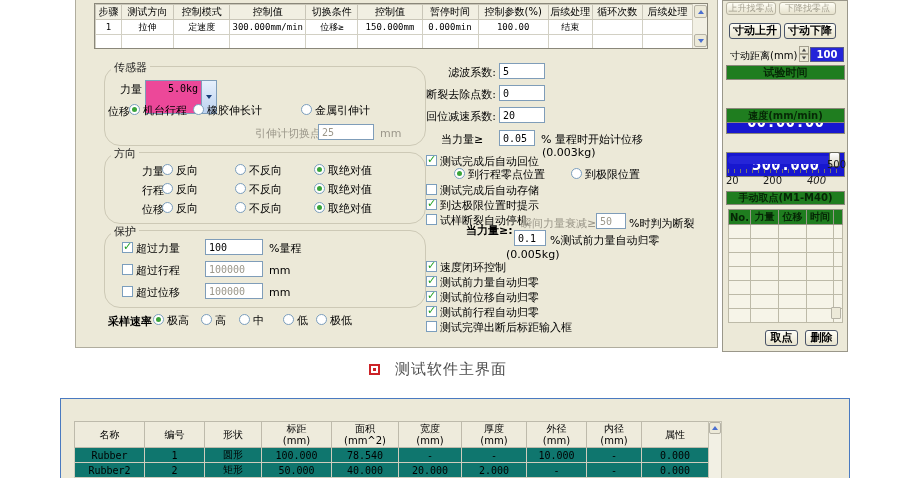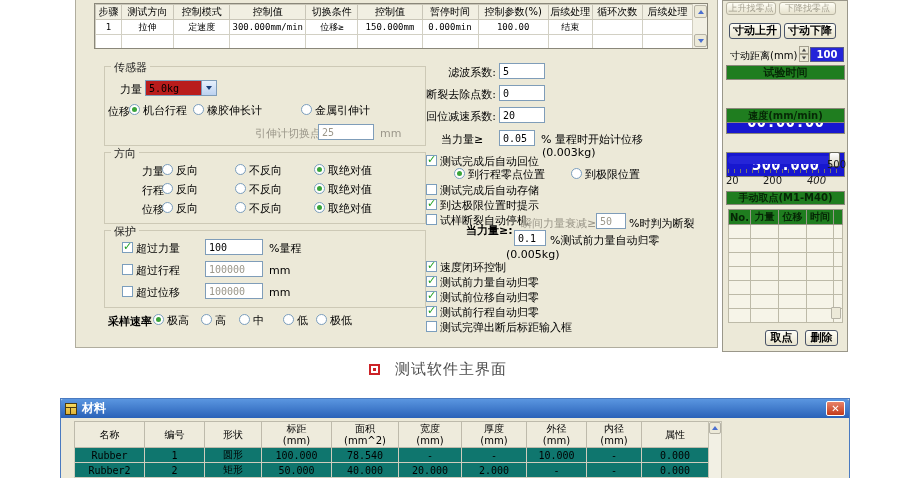--- a/index.html
+++ b/index.html
@@ -18,32 +18,32 @@
     background:#fff; border:1px solid #8a877a; overflow:hidden; }
   .step-box table { border-collapse:collapse; table-layout:fixed; width:598px; }
   .step-box th { font-weight:normal; font-size:10px; background:#f1efe2; border:1px solid #c9c6b8; height:15px; white-space:nowrap; overflow:hidden; }
   .step-box td { font-size:9px; background:#fff; border:1px solid #d2d0c4; height:15px; text-align:center; white-space:nowrap; overflow:hidden; font-family:"DejaVu Sans Mono","Liberation Mono",monospace; }
   .vsb { position:absolute; right:0; top:0; bottom:0; width:15px; background:#f2f0e4; border-left:1px solid #d0cdbf; }
   .sb-btn { position:absolute; left:1px; width:13px; height:13px; background:#ece9d8; border:1px solid #b5b2a5; border-radius:2px; display:flex; align-items:center; justify-content:center; }
   .tri-up { width:0; height:0; border-left:3px solid transparent; border-right:3px solid transparent; border-bottom:4px solid #4a6fd0; }
   .tri-dn { width:0; height:0; border-left:3px solid transparent; border-right:3px solid transparent; border-top:4px solid #4a6fd0; }
 
   
-  .grp { position:absolute; border:1px solid #cdc9b6; border-radius:0; }
+  .grp { position:absolute; border:1px solid #cdc9b6; border-radius:16px; }
   .grp-title { position:absolute; top:-7px; left:6px; background:#ece9d8; padding:0 3px; font-size:11px; color:#1c1c1c; }
 
   
   .rdo { width:11px; height:11px; border:1px solid #7b9ebd; border-radius:50%; background:#fff; display:inline-block; position:relative; flex:none; }
   .rdo.sel::after { content:""; position:absolute; inset:2px; background:#3aa43a; border-radius:50%; }
   .cb { width:11px; height:11px; border:1px solid #7b9ebd; background:#fff; display:inline-block; position:relative; flex:none; }
   .cb.on::after { content:"✓"; position:absolute; left:0; top:-3px; font-size:11px; font-weight:bold; color:#21a121; }
   .opt { position:absolute; display:flex; align-items:flex-start; gap:3px; white-space:nowrap; }
   .tbox { position:absolute; border:1px solid #7f9db9; background:#fff; height:16px; font:10px "DejaVu Sans Mono","Liberation Mono",monospace; padding:0 3px; }
   .tbox.dis { color:#9b978a; }
-  .combo { position:absolute; border:1px solid #7f9db9; background:#b91c1c; height:16px; display:flex; }
+  .combo { position:absolute; border:1px solid #7f9db9; background:#ec4899; height:34px; display:flex;text-align:right; }
   .combo .val { flex:1; font-size:10px; padding:2px 3px; font-family:"DejaVu Sans Mono","Liberation Mono",monospace; }
   .combo .dd { width:15px; background:linear-gradient(#e7f0fc,#bcd2f0); border-left:1px solid #7f9db9; display:flex; align-items:center; justify-content:center; }
   .dd-tri { width:0; height:0; border-left:3px solid transparent; border-right:3px solid transparent; border-top:4px solid #1a3f7a; }
 
   
   .sidebar { position:absolute; left:722px; top:0; width:126px; height:352px; background:#ece9d8; border:1px solid #9a978a; }
   .btn { position:absolute; background:linear-gradient(#fffef6,#e6e2cd); border:1px solid #4a5468; border-radius:3px; text-align:center; font-size:11px; font-weight:bold; line-height:14px; cursor:default; }
   .btn.dis { border-color:#b8b4a2; color:#a39f8e; font-weight:normal; box-shadow:none; }
   .greenbar { position:absolute; background:#1f7d1f; border:1px solid #8a877a; color:#062806; text-align:center; font-size:11px; font-weight:bold; line-height:13px; }
   .lcd { position:absolute; background:#1717cf; border:1px solid #8a877a; color:#fff; text-align:center; font-family:"DejaVu Sans Mono","Liberation Mono",monospace; font-weight:bold;margin-top:28px; }
@@ -448,25 +448,20 @@
     <div class="btn" style="left:42px; top:329px; width:33px; height:16px;">取点</div>
     <div class="btn" style="left:82px; top:329px; width:33px; height:16px;">删除</div>
   </div>
 
   <div class="caption">
     <span class="cap-bullet"></span>
     <span class="cap-text">测试软件主界面</span>
   </div>
 
   <div class="mat-win">
-    <div class="mat-title">
-      <span class="mat-icon"></span>
-      <span class="t">材料</span>
-      <span class="close-btn">✕</span>
-    </div>
 
     <table class="mat-table">
       <colgroup>
         <col style="width:70px">
           <col style="width:60px">
           <col style="width:57px">
           <col style="width:70px">
           <col style="width:67px">
         <col style="width:63px">
           <col style="width:65px">

